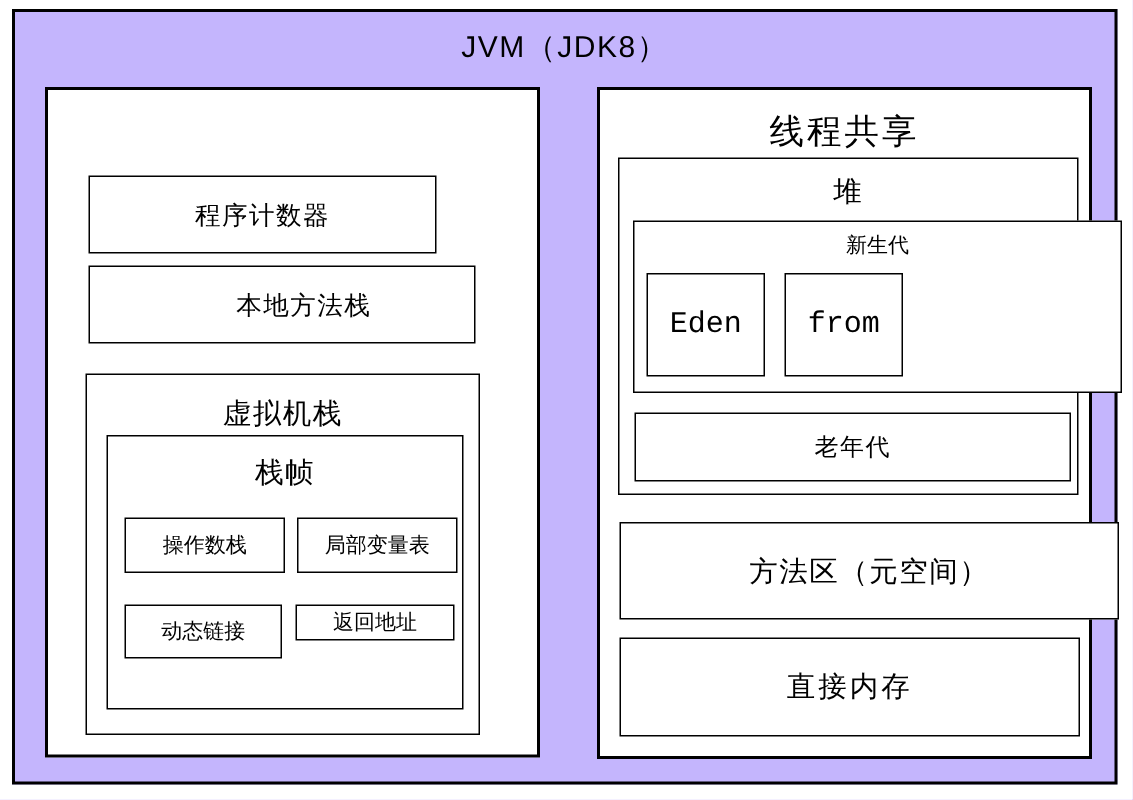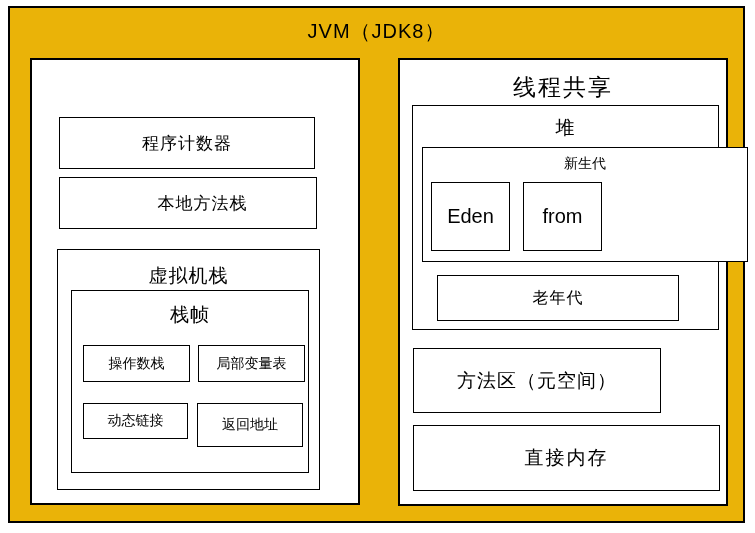--- a/index.html
+++ b/index.html
@@ -17,21 +17,21 @@
     height: 533px;
     background: #ffffff;
     overflow: hidden;
   }
 
   .outer {
     position: absolute;
     left: 8px; top: 6px;
     width: 737px; height: 517px;
     border: 2px solid #000000;
-    background: #eab308;
+    background: #c4b5fd;
   }
 
   .main-title {
     position: absolute;
     left: 0; top: 10px;
     width: 100%;
     text-align: center;
     font-size: 20px;
     letter-spacing: 1px;
   }
@@ -58,62 +58,62 @@
     position: absolute;
     border: 1px solid #000000;
     background: #ffffff;
     display: flex;
     align-items: center;
     justify-content: center;
     text-align: center;
   }
 
   
-  .pc-box      { left: 27px;  top: 57px;  width: 256px; height: 52px; font-size: 17px; letter-spacing: 1px; }
+  .pc-box      { left: 27px;  top: 57px;  width: 232px; height: 52px; font-size: 17px; letter-spacing: 1px; }
   .native-box  { left: 27px;  top: 117px; width: 258px; height: 52px; font-size: 17px; letter-spacing: 1px; padding-left: 29px; }
   .vmstack-box { left: 25px;  top: 189px; width: 263px; height: 241px; display: block; padding-left: 48px; }
 
   .sub-title {
     position: absolute;
     left: 0;
     width: 100%;
     text-align: center;
     font-size: 19px;
     letter-spacing: 1px;
   }
   .vmstack-title { top: 13px; }
 
   .frame-box { left: 13px; top: 40px; width: 238px; height: 183px; display: block; }
   .frame-title { top: 11px; }
 
   .cell { font-size: 14px; }
   .op-box  { left: 11px;  top: 54px;  width: 107px; height: 37px; }
   .lvt-box { left: 126px; top: 54px;  width: 107px; height: 37px; }
   .dyn-box { left: 11px;  top: 112px; width: 105px; height: 36px; }
-  .ret-box { left: 125px; top: 112px; width: 106px; height: 44px; }
+  .ret-box { left: 125px; top: 112px; width: 106px; height: 24px; }
 
   
   .heap-box { left: 12px; top: 45px; width: 307px; height: 225px; display: block; }
   .heap-title { top: 9px; }
 
   .young-box { left: 9px; top: 41px; width: 326px; height: 115px; display: block; }
   .young-title {
     position: absolute;
     left: 0; top: 7px;
     width: 100%;
     text-align: center;
     font-size: 14px;
   }
-  .region { font-size: 20px; }
+  .region { font-size: 20px; font-family: Liberation Mono, monospace; }
   .eden-box { left: 8px;   top: 34px; width: 79px; height: 69px; }
   .from-box { left: 100px; top: 34px; width: 79px; height: 69px; }
   .to-box   { left: 201px; top: 34px; width: 90px; height: 69px; }
 
-  .old-box    { left: 24px; top: 169px; width: 242px; height: 46px; font-size: 16px; letter-spacing: 1px; }
-  .method-box { left: 13px; top: 288px; width: 248px; height: 65px; font-size: 19px; letter-spacing: 1px; }
+  .old-box    { left: 10px; top: 169px; width: 291px; height: 46px; font-size: 16px; letter-spacing: 1px; }
+  .method-box { left: 13px; top: 288px; width: 333px; height: 65px; font-size: 19px; letter-spacing: 1px; }
   .direct-box { left: 13px; top: 365px; width: 307px; height: 66px; font-size: 19px; letter-spacing: 2px; }
 </style>
 </head>
 <body>
 
 <div class="canvas">
   <div class="outer">
 
     <div class="main-title">JVM（JDK8）</div>
 

